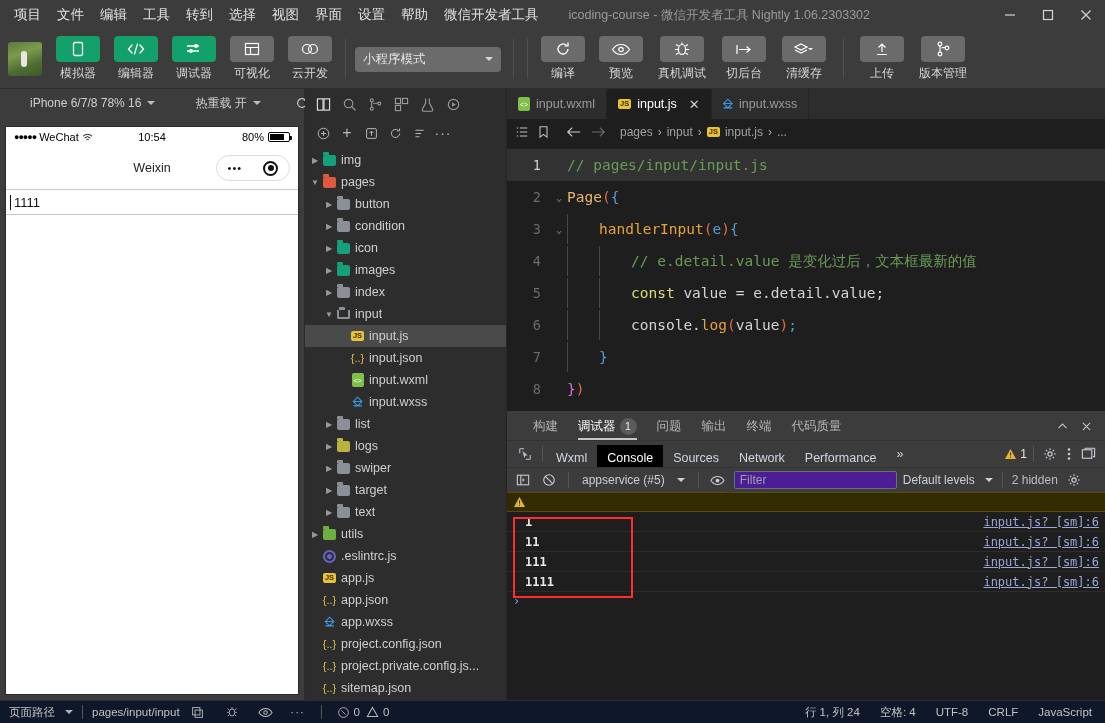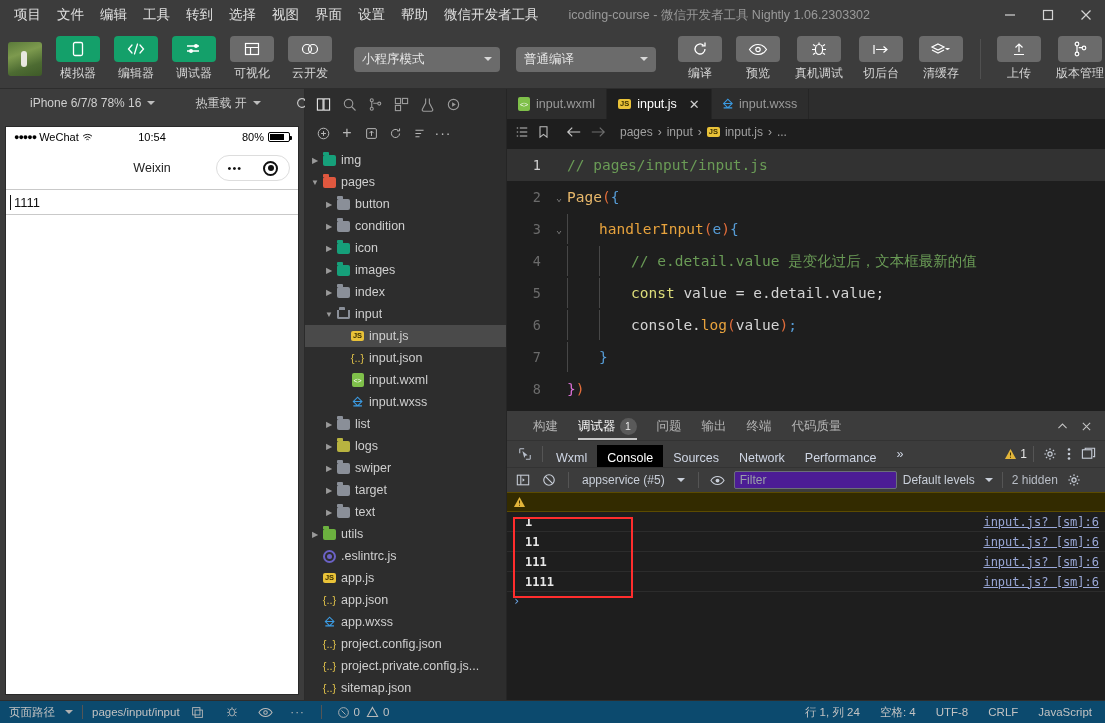--- a/index.html
+++ b/index.html
@@ -194,21 +194,21 @@
     padding: 0 6px 0 18px; color: #e8e8e8; font-weight: bold; font-size: 12px;
   }
   .log-row .src { margin-left: auto; color: #9aa8d8; text-decoration: underline; font-weight: normal; }
   .prompt-row { display: flex; align-items: center; padding: 2px 6px; color: #6ea8e8; font-size: 12px; }
   .annot {
     position: absolute; border: 2px solid #ff2d2d; pointer-events: none;
   }
 
   
   .statusbar {
-    height: 23px; background: #0c4a6e; display: flex; align-items: center; flex: none;
+    height: 23px; background: #0f172a; display: flex; align-items: center; flex: none;
     color: #c2c2c2; font-size: 11.5px; padding: 0 6px; gap: 6px; border-top: 1px solid #2d2d2d;
   }
   .sb-item { display: flex; align-items: center; gap: 4px; padding: 0 3px; white-space: nowrap; }
   .sb-sep { width: 1px; height: 14px; background: #555; }
   .sb-right { margin-left: auto; display: flex; align-items: center; gap: 14px; padding-right: 4px; }
   .sb-icon { display: flex; align-items: center; justify-content: center; width: 18px; }
   svg { display: block; }
 </style>
 </head>
 <body>
@@ -299,24 +299,20 @@
       </div>
     </div>
 
     <div class="tb-sep"></div>
 
     <div class="tb-select" style="margin-right:8px;">
       <span class="cv">小程序模式</span>
       <span class="caret"></span>
     </div>
     <div class="tb-sep" style="margin:0 4px;"></div>
-    <div class="tb-select" style="min-width:140px;">
-      <span class="cv">普通编译</span>
-      <span class="caret"></span>
-    </div>
 
     <div class="tb-sep"></div>
 
     <div class="tb-group">
       <div class="tb-btn">
         <div class="ic">
           <svg width="16" height="16" viewBox="0 0 16 16">
               <path d="M13 8a5 5 0 1 1-1.6-3.7" fill="none" stroke="#fff" stroke-width="1.3"></path>
               <path d="M13 1.5v3.3h-3.3" fill="none" stroke="#fff" stroke-width="1.3"></path>
             </svg>

